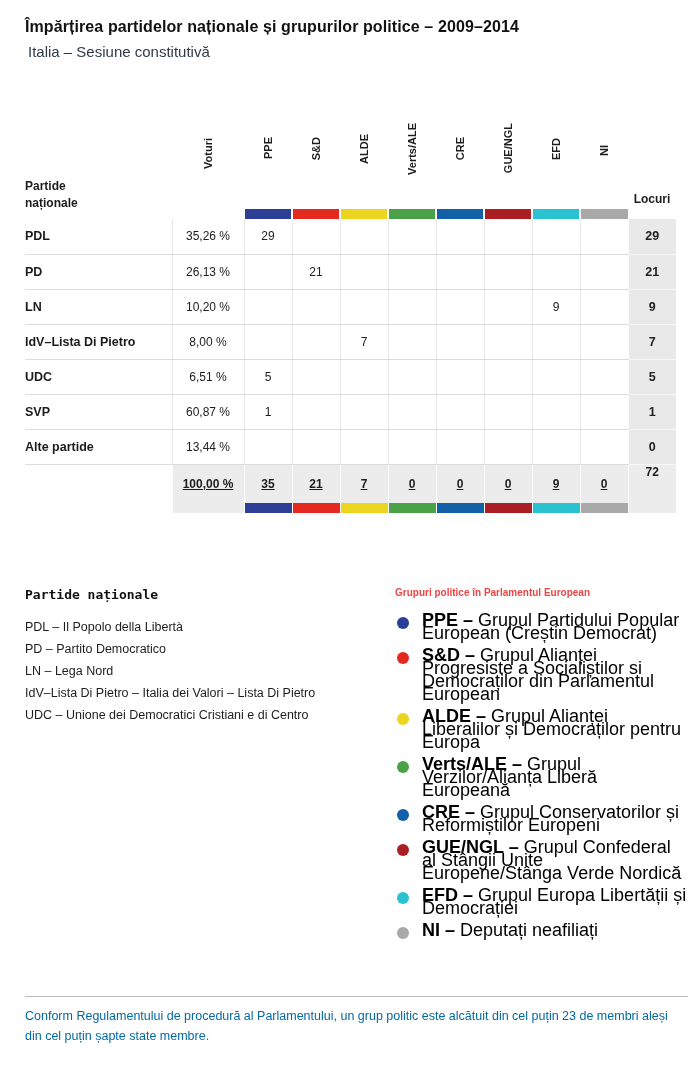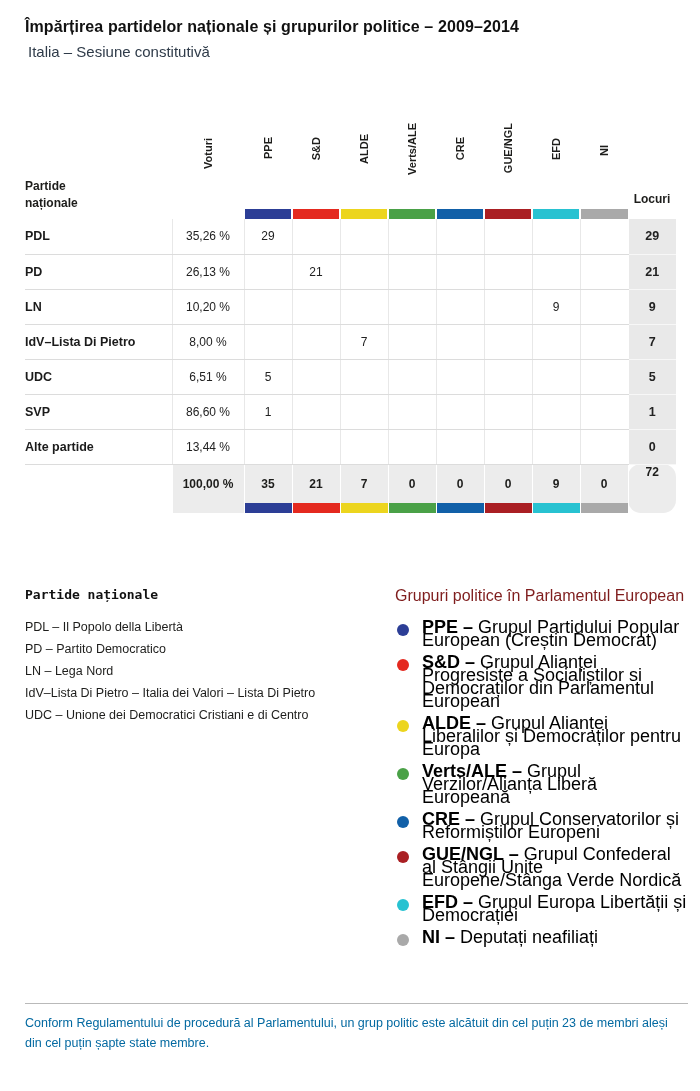--- a/index.html
+++ b/index.html
@@ -32,32 +32,32 @@
   tr.brow td { height:35px; border-bottom:1px solid #dcdcdc; font-size:12px; text-align:center; background:#fff; color:#222; }
   tr.brow td.party { text-align:left; font-weight:bold; font-size:12.5px; color:#1b1b1b; }
   tr.brow td.votes, tr.brow td.seat { border-left:1px solid #e8e8e8; }
   tr.brow td.locuri-cell { background:#e9e9e9; font-weight:bold; border-left:1px solid #fff; border-bottom:1px solid #f7f7f7; font-size:12.5px; }
 
   
   tr.trow td { height:48px; background:#ececec; font-weight:bold; font-size:12px; vertical-align:top; }
   tr.trow td.party-total { background:#fff; }
   tr.trow td.tcell { border-left:1px solid #fff; }
   .cellwrap { display:flex; flex-direction:column; height:48px; }
-  .cellwrap .tval { flex:1; display:flex; align-items:center; justify-content:center; }
+  .cellwrap .tval { flex:1; display:flex; align-items:center; justify-content:center;text-decoration:underline; }
   .cellwrap .bar { height:10px; }
-  td.locuri-total { background:#dedede; text-align:center; vertical-align:middle; font-size:12.5px; border-left:1px solid #fff;border-radius:13px; }
+  td.locuri-total { background:#dedede; text-align:center; vertical-align:middle; font-size:12.5px; border-left:1px solid #fff; }
 
   
   .legends { display:flex; margin-top:74px; }
   .lparties { width:370px; flex:none; }
   .lparties h3 { font-family:"DejaVu Sans Mono", monospace; font-size:13px; font-weight:bold; margin-bottom:14px; color:#111; }
   .pitem { font-size:12.5px; line-height:22px; color:#1d1d1b; }
   .pitem b { font-weight:normal; }
   .lgroups { flex:1; }
-  .lgroups h3 { font-size:16px; font-weight:normal; margin-bottom:16px; color:#7f1d1d; }
+  .lgroups h3 { font-size:10px; font-weight:bold; margin-bottom:16px; color:#ef4444; }
   .gitem { display:flex; margin-bottom:9px; font-size:18px; line-height:13px; color:#000000; }
   .dot { width:12px; height:12px; border-radius:50%; flex:none; margin:3px 13px 0 2px; }
   .gtext b { font-weight:bold; }
 
   
   .rule { border-top:1px solid #b9b9b9; margin-top:48px; }
   .note { font-size:12.5px; line-height:1.6; margin-top:9px; max-width:650px; color:#0369a1; }
 </style>
 </head>
 <body>
@@ -187,21 +187,21 @@
       <td class="seat"></td>
       <td class="seat"></td>
       <td class="seat"></td>
       <td class="seat"></td>
       <td class="seat"></td>
       <td class="seat"></td>
       <td class="locuri-cell">5</td>
     </tr>
     <tr class="brow">
       <td class="party">SVP</td>
-      <td class="votes">86,60 %</td>
+      <td class="votes">60,87 %</td>
       <td class="seat">1</td>
       <td class="seat"></td>
       <td class="seat"></td>
       <td class="seat"></td>
       <td class="seat"></td>
       <td class="seat"></td>
       <td class="seat"></td>
       <td class="seat"></td>
       <td class="locuri-cell">1</td>
     </tr>

